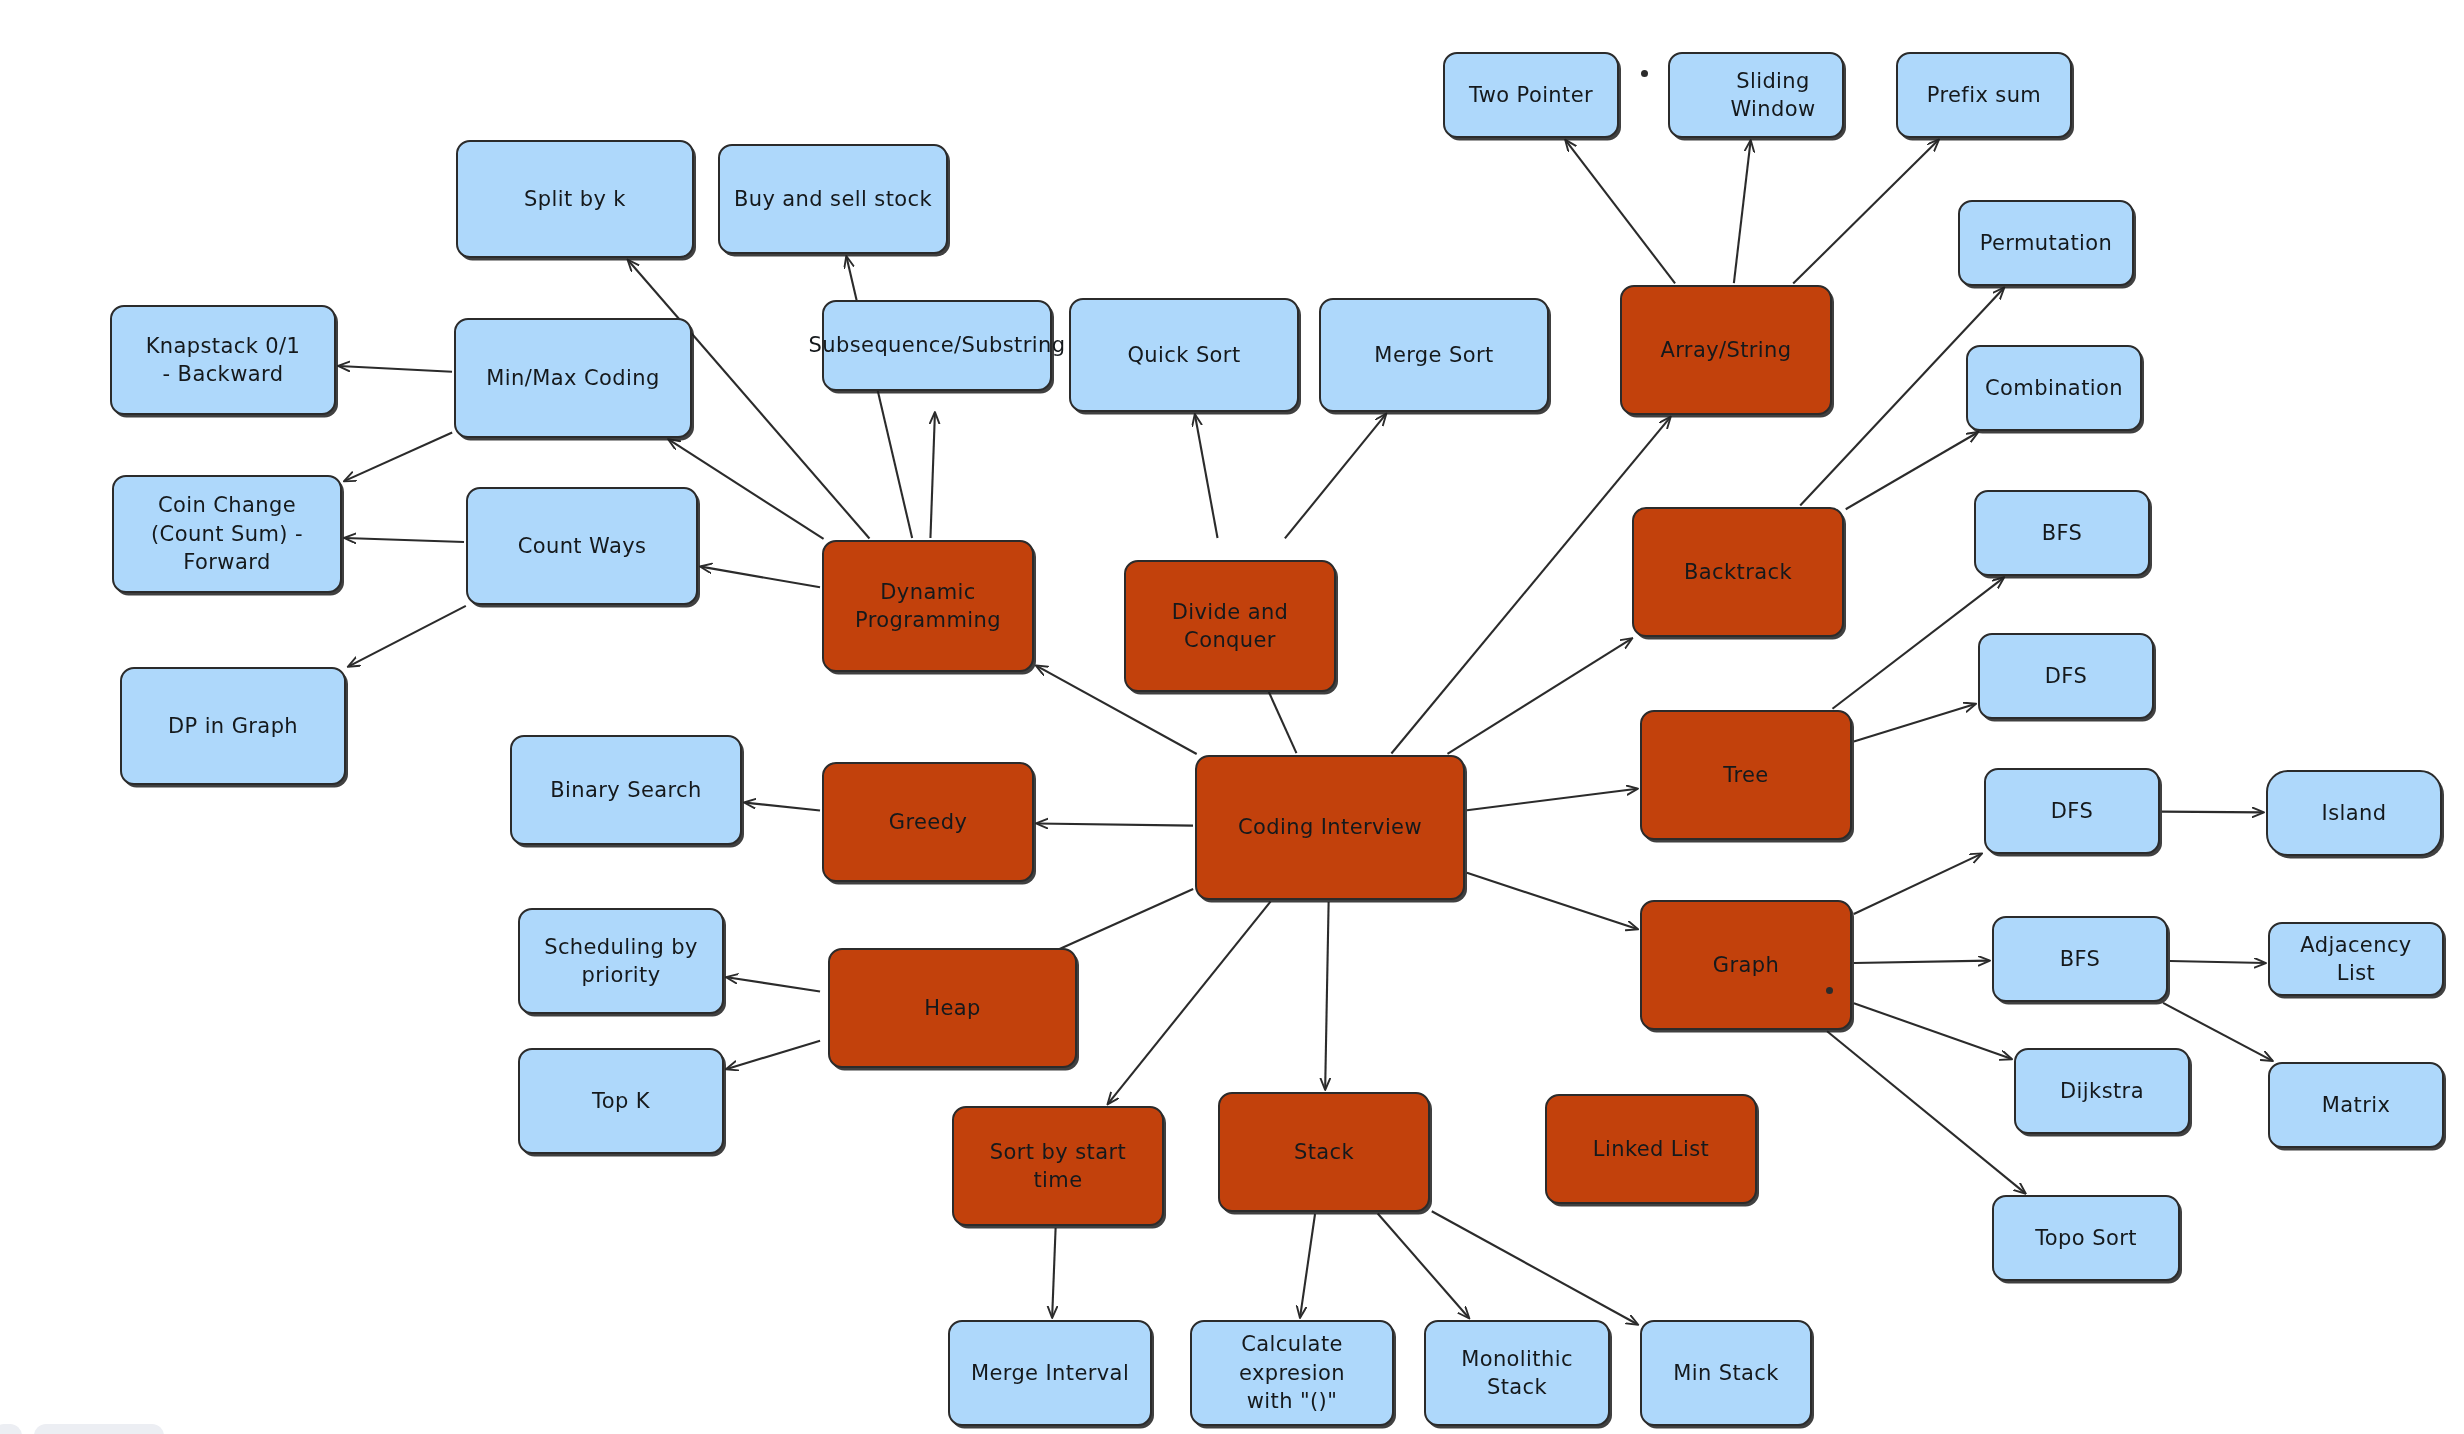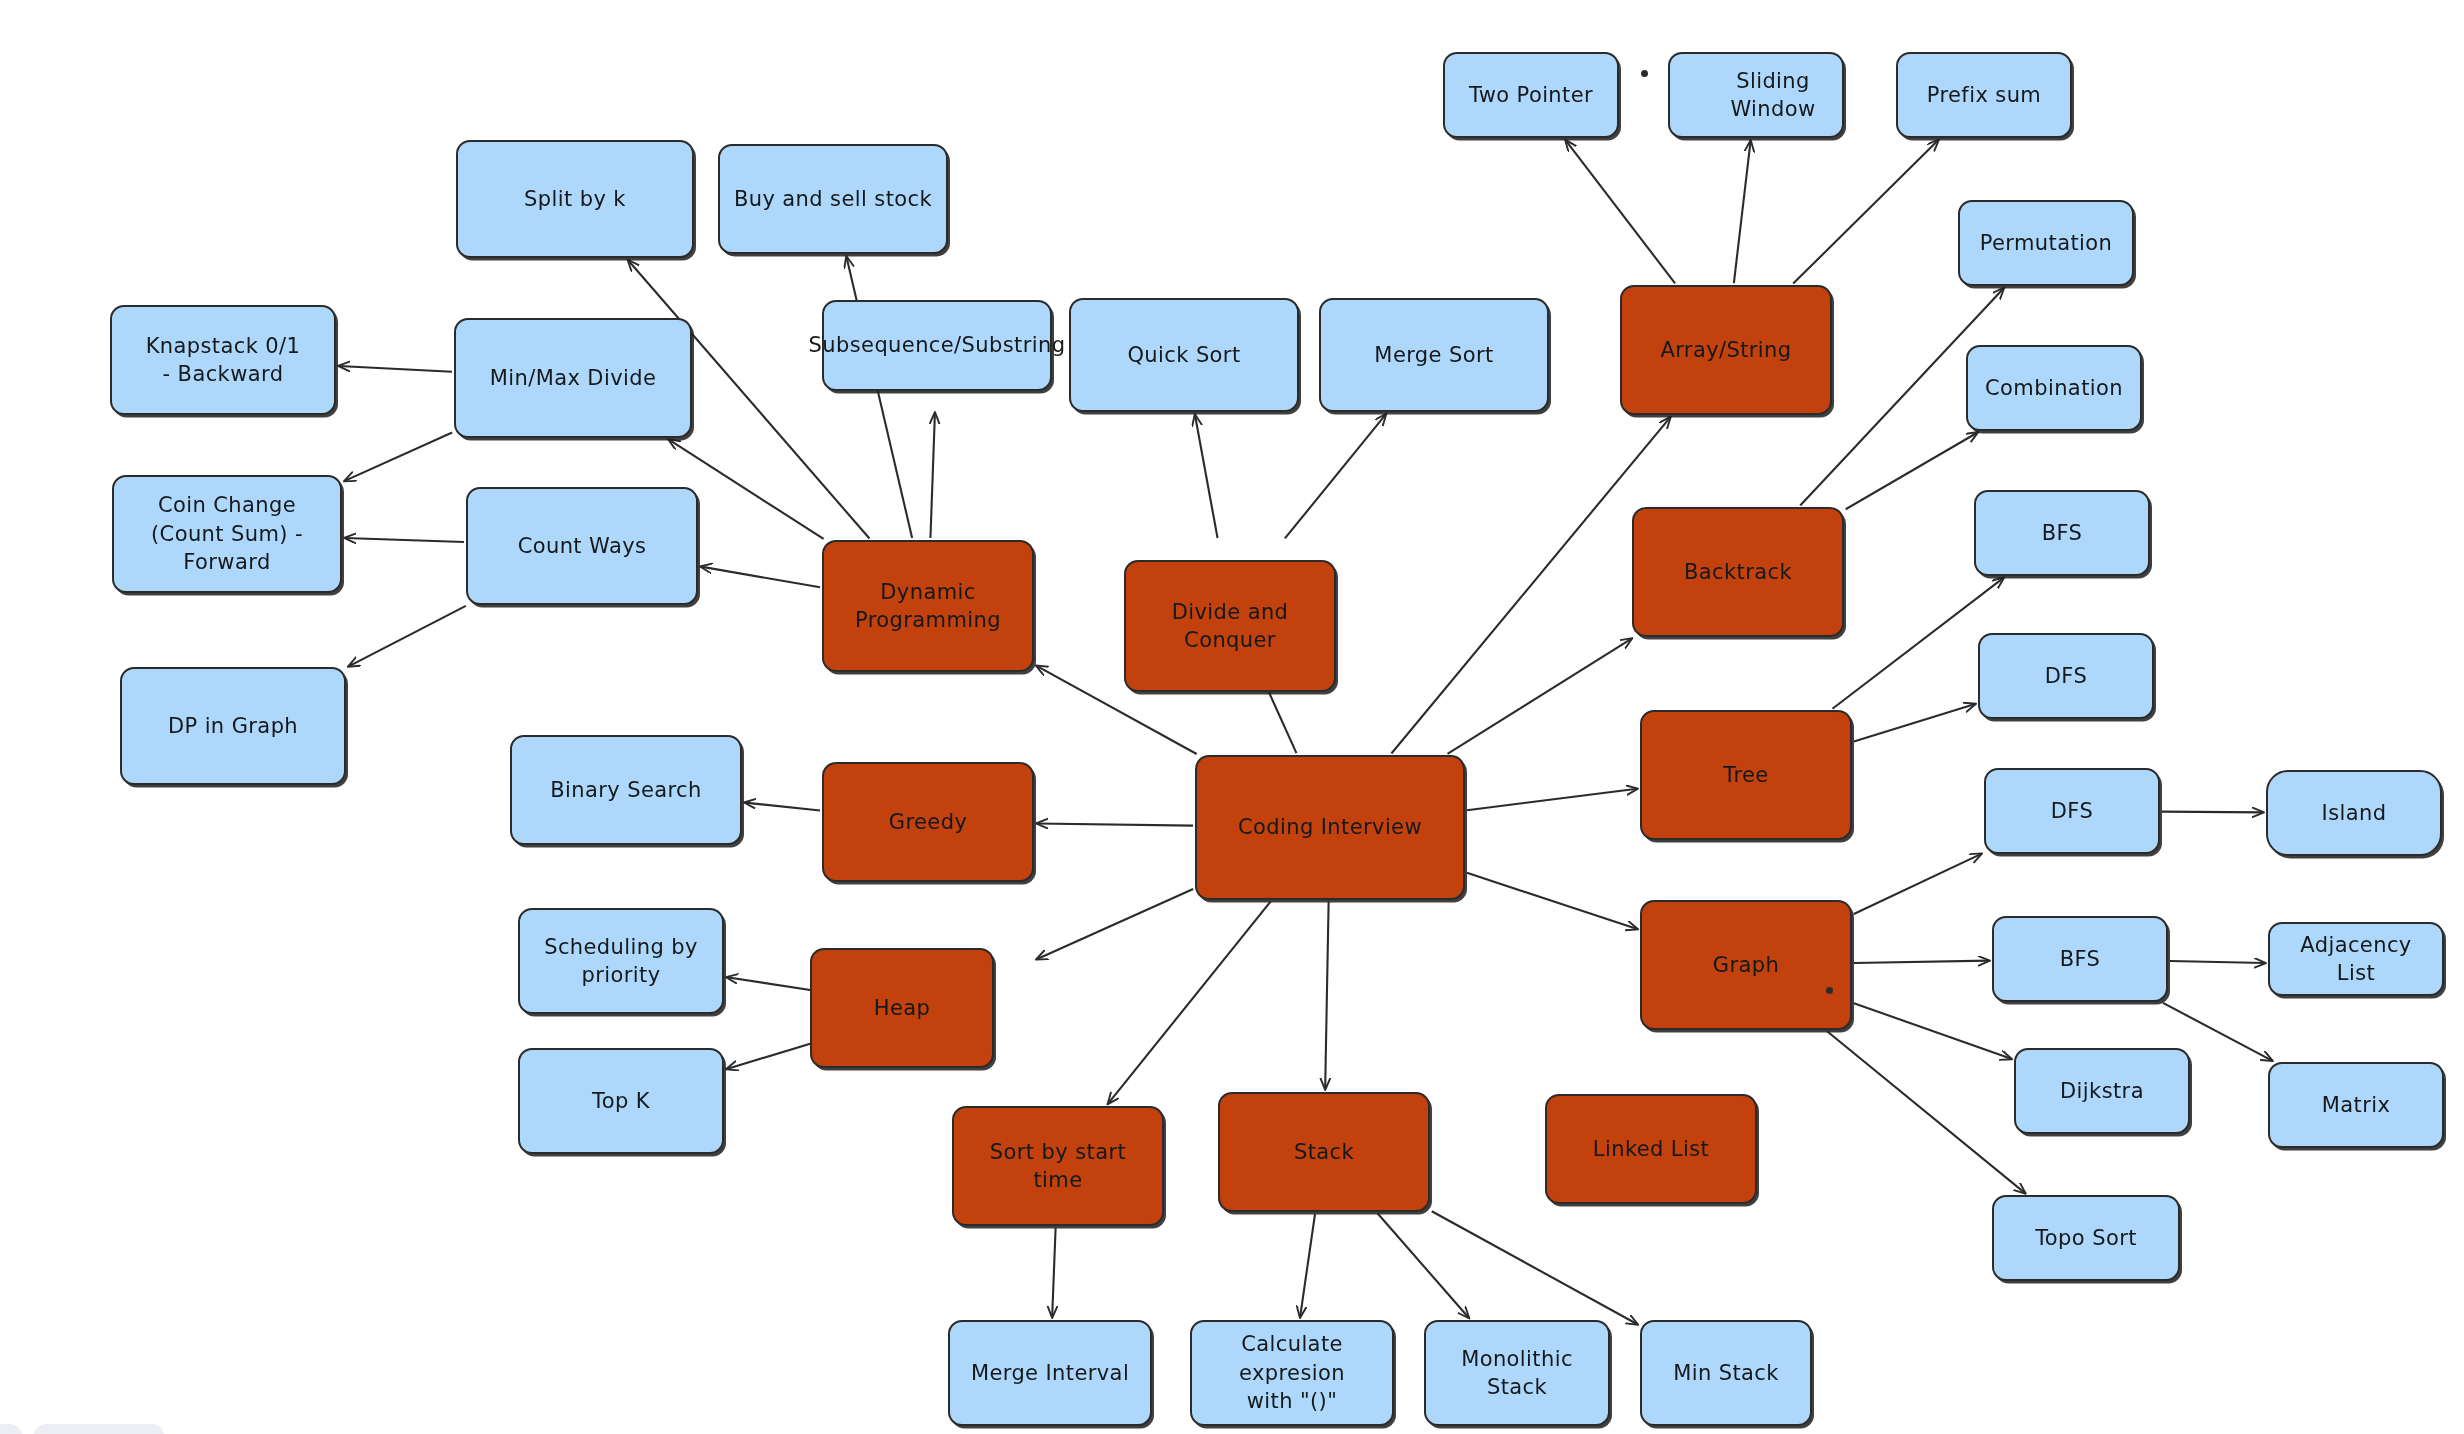--- a/index.html
+++ b/index.html
@@ -120,21 +120,21 @@
       </div>
       <div class="node green" style="left: 822px; top: 540px; width: 212px; height: 132px;">
         <span class="lbl">Dynamic Programming</span>
       </div>
       <div class="node green" style="left: 1124px; top: 560px; width: 212px; height: 132px;">
         <span class="lbl">Divide and Conquer</span>
       </div>
       <div class="node green" style="left: 822px; top: 762px; width: 212px; height: 120px;">
         <span class="lbl">Greedy</span>
       </div>
-      <div class="node green" style="left: 810px; top: 948px; width: 184px; height: 120px;">
+      <div class="node green" style="left: 828px; top: 948px; width: 249px; height: 120px;">
         <span class="lbl">Heap</span>
       </div>
       <div class="node green" style="left: 952px; top: 1106px; width: 212px; height: 120px;">
         <span class="lbl">Sort by start time</span>
       </div>
       <div class="node green" style="left: 1218px; top: 1092px; width: 212px; height: 120px;">
         <span class="lbl">Stack</span>
       </div>
       <div class="node green" style="left: 1545px; top: 1094px; width: 212px; height: 110px;">
         <span class="lbl">Linked List</span>
@@ -156,21 +156,21 @@
 - Backward</span>
       </div>
       <div class="node blue" style="left: 112px; top: 475px; width: 230px; height: 118px;">
         <span class="lbl">Coin Change
 (Count Sum) - Forward</span>
       </div>
       <div class="node blue" style="left: 120px; top: 667px; width: 226px; height: 118px;">
         <span class="lbl">DP in Graph</span>
       </div>
       <div class="node blue" style="left: 454px; top: 318px; width: 238px; height: 120px;">
-        <span class="lbl">Min/Max Divide</span>
+        <span class="lbl">Min/Max Coding</span>
       </div>
       <div class="node blue" style="left: 466px; top: 487px; width: 232px; height: 118px;">
         <span class="lbl">Count Ways</span>
       </div>
       <div class="node blue" style="left: 456px; top: 140px; width: 238px; height: 118px;">
         <span class="lbl">Split by k</span>
       </div>
       <div class="node blue" style="left: 718px; top: 144px; width: 230px; height: 110px;">
         <span class="lbl">Buy and sell stock</span>
       </div>

